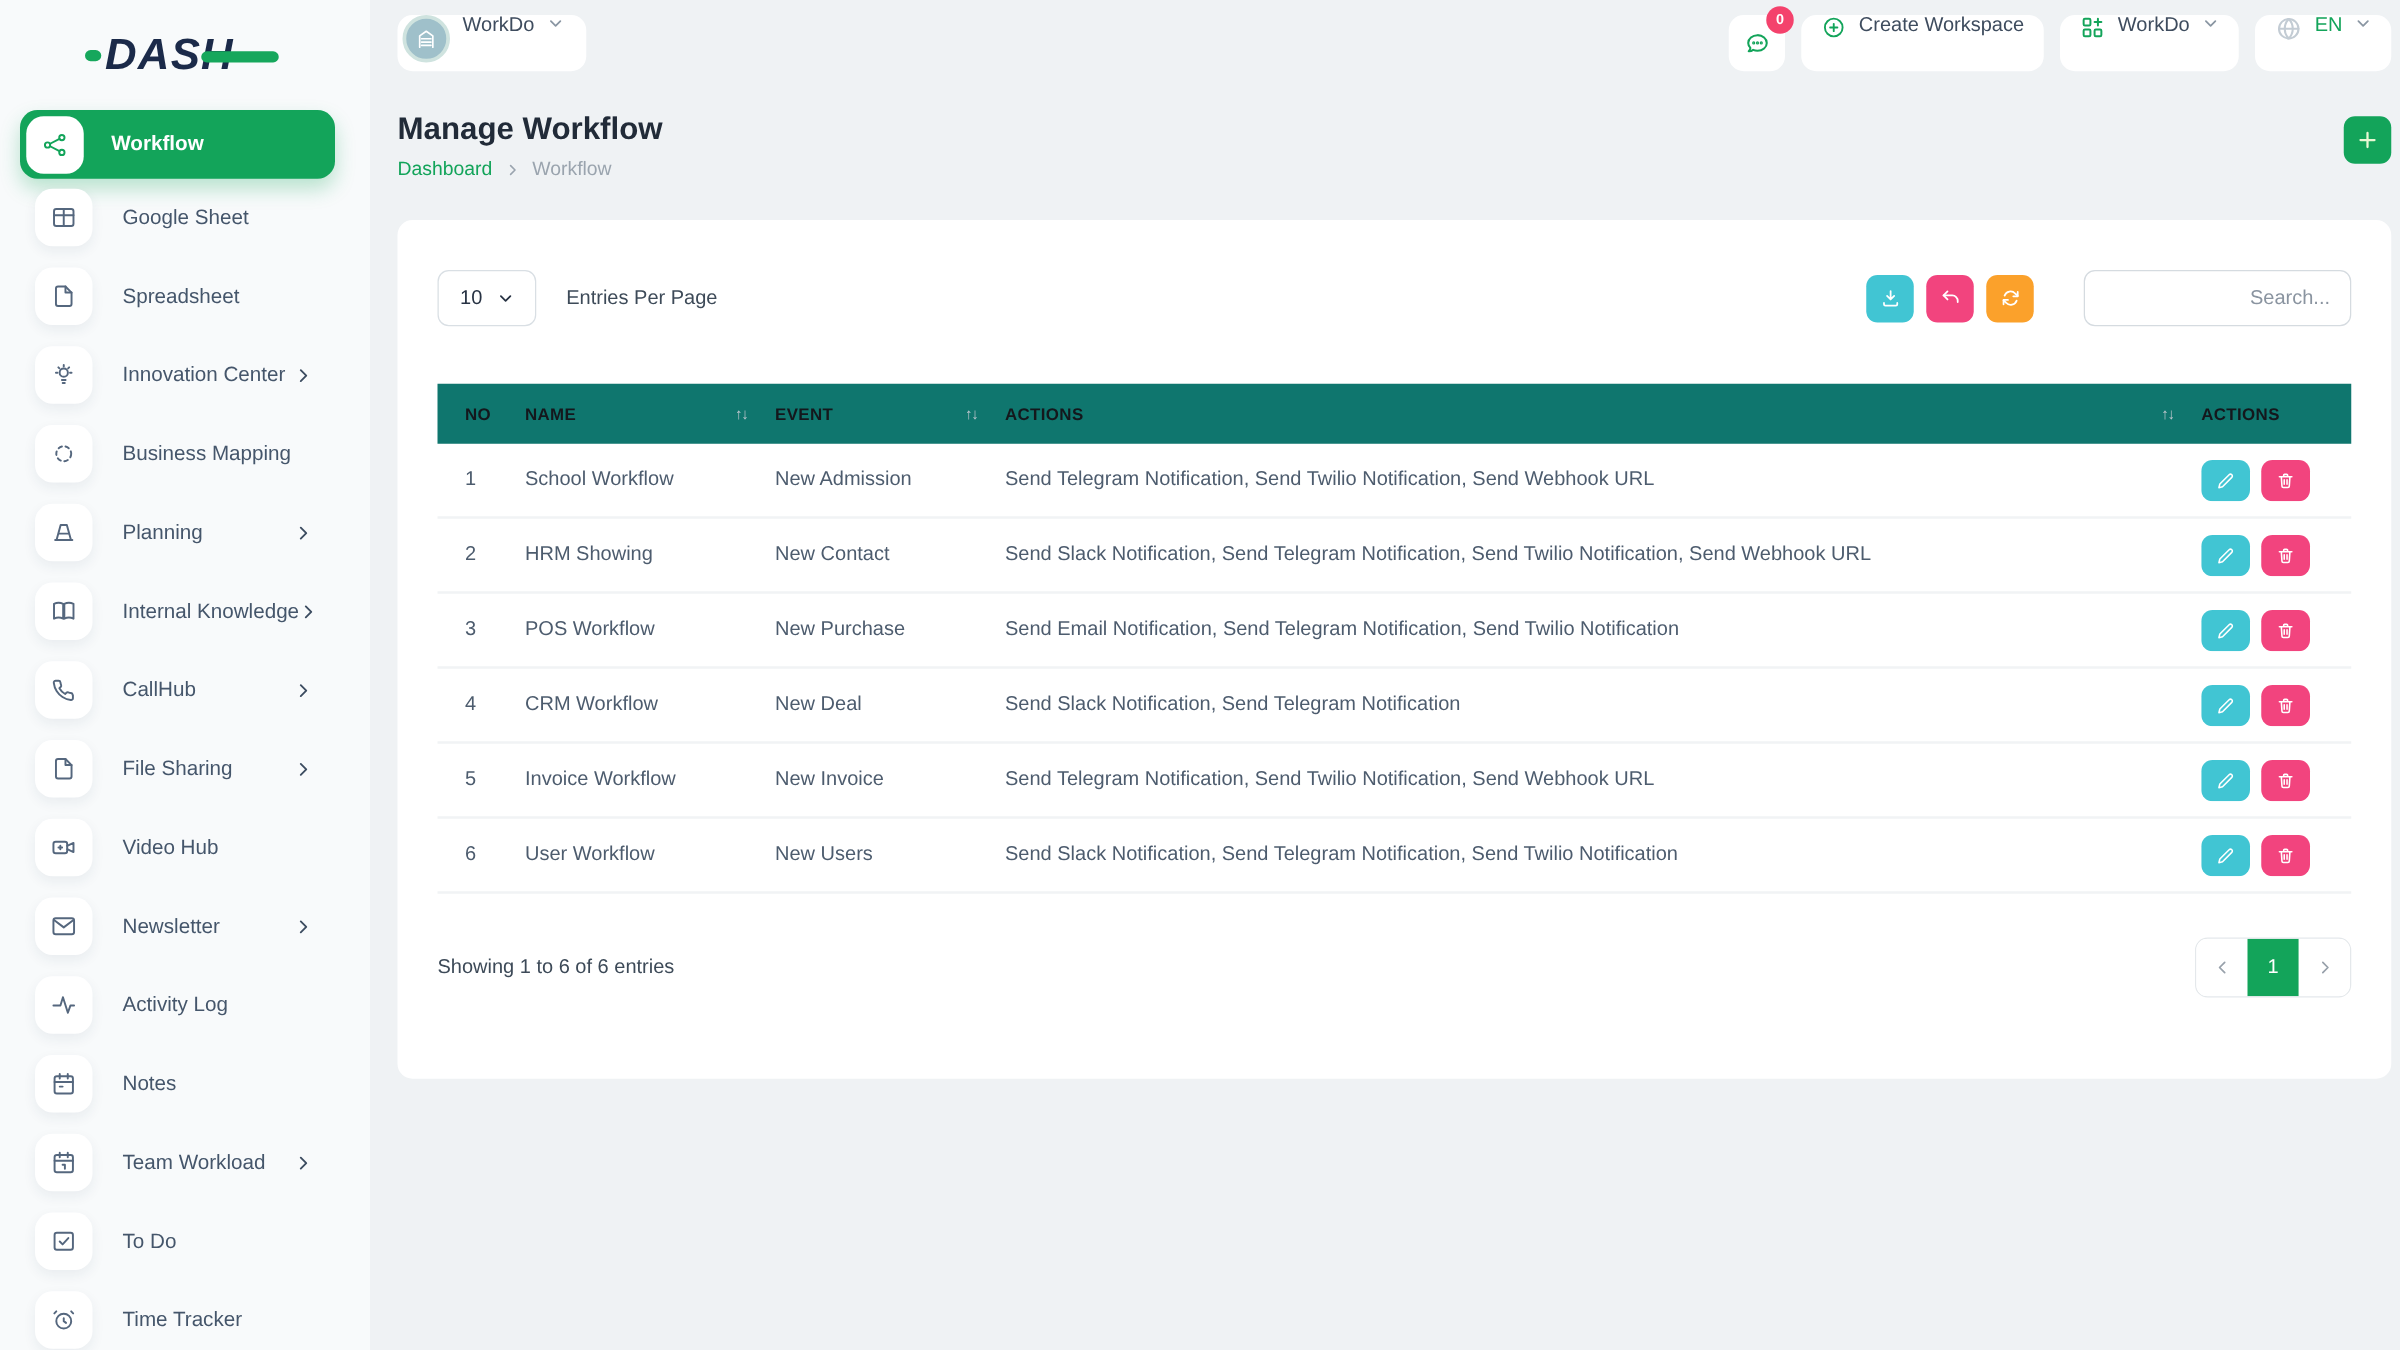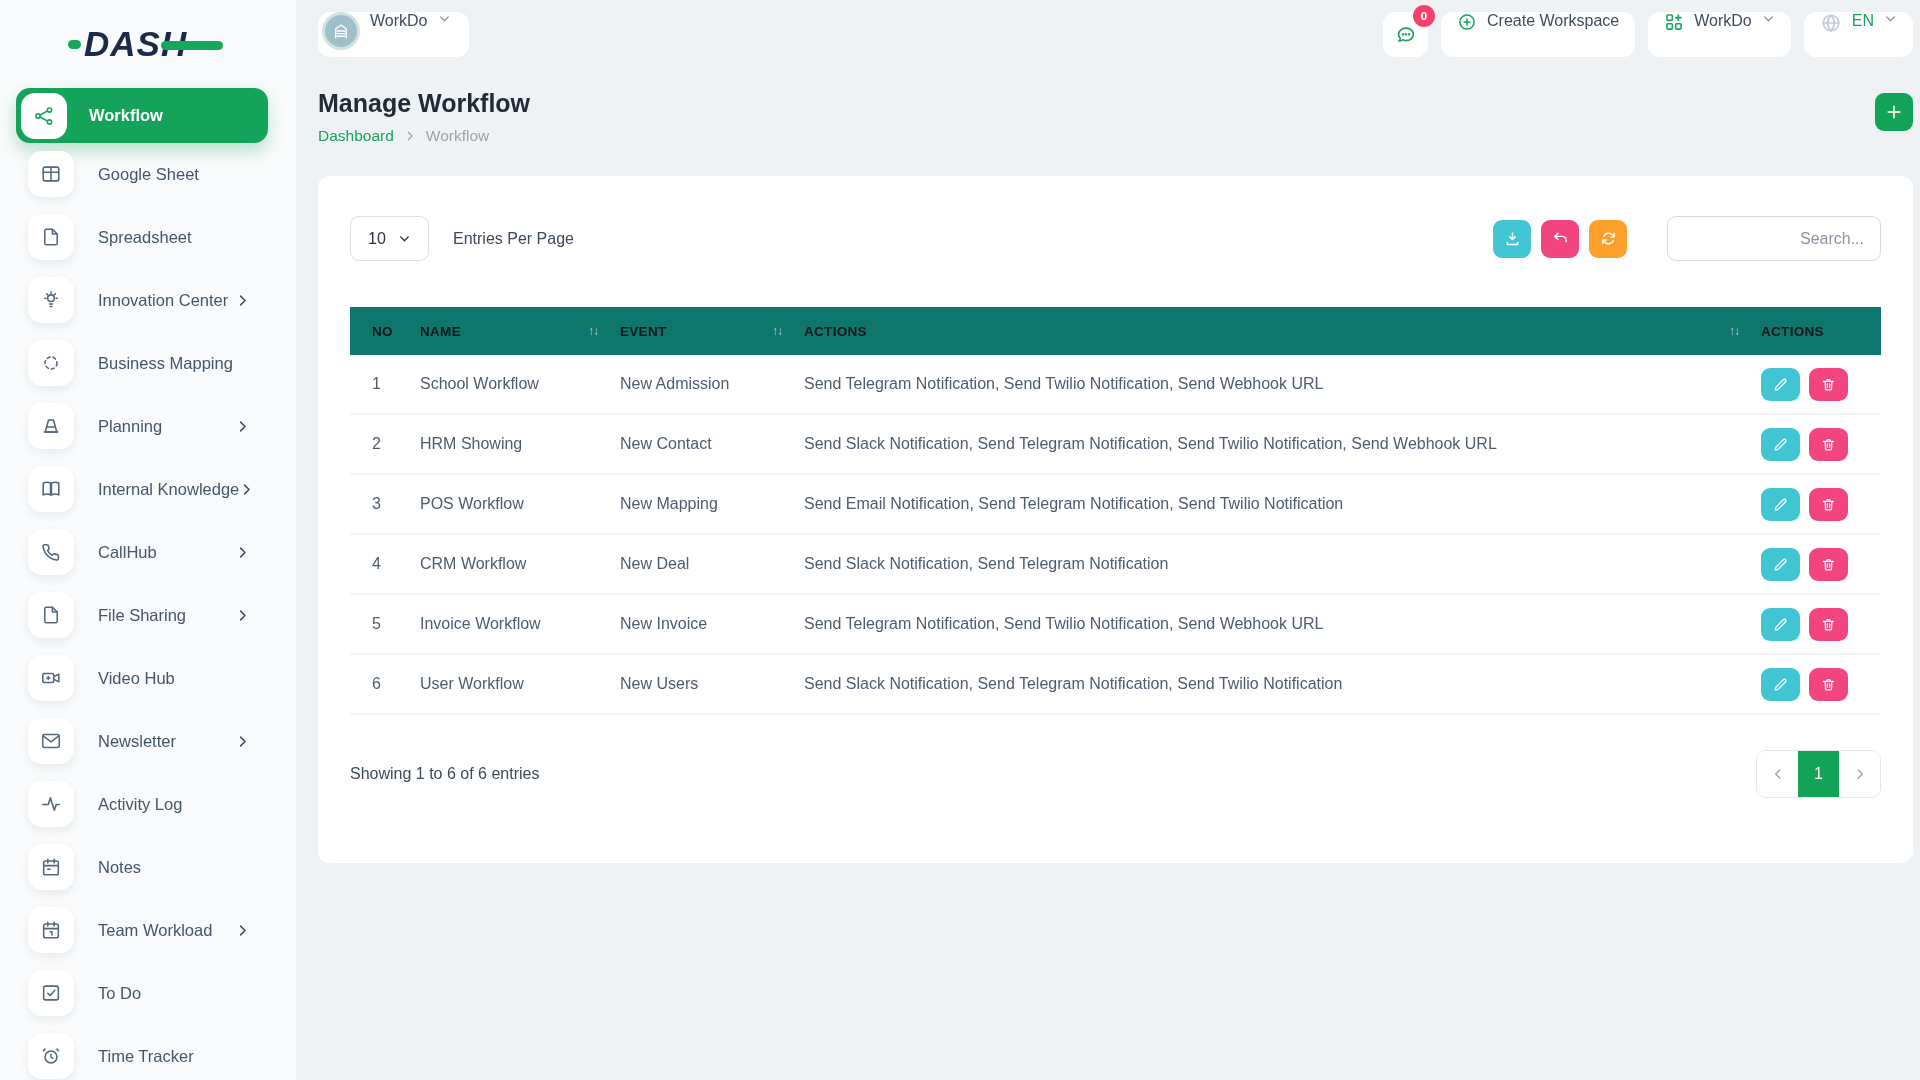--- a/index.html
+++ b/index.html
@@ -548,21 +548,21 @@
                   <path d="M4 7h16M9.5 7V5.2A1.2 1.2 0 0 1 10.7 4h2.6a1.2 1.2 0 0 1 1.2 1.2V7M6.5 7l.8 12a1.8 1.8 0 0 0 1.8 1.7h5.8a1.8 1.8 0 0 0 1.8-1.7l.8-12"></path>
                   <path d="M10.2 11v5.5M13.8 11v5.5"></path>
                 </svg>
               </span>
             </button>
           </div>
         </div>
         <div class="t-row">
           <div class="c c-no">3</div>
           <div class="c c-name">POS Workflow</div>
-          <div class="c c-event">New Mapping</div>
+          <div class="c c-event">New Purchase</div>
           <div class="c c-actions">Send Email Notification, Send Telegram Notification, Send Twilio Notification</div>
           <div class="c c-actions2">
             <button class="btn-sm btn-teal-bg">
               <span>
                 <svg viewBox="0 0 24 24" fill="none" stroke="currentColor" stroke-width="2" stroke-linecap="round" stroke-linejoin="round">
                   <path d="M16.5 4.5a2.4 2.4 0 0 1 3.4 3.4L8 19.8l-4.6 1.2L4.6 16.4z"></path>
                 </svg>
               </span>
             </button>
             <button class="btn-sm btn-pink-bg">

